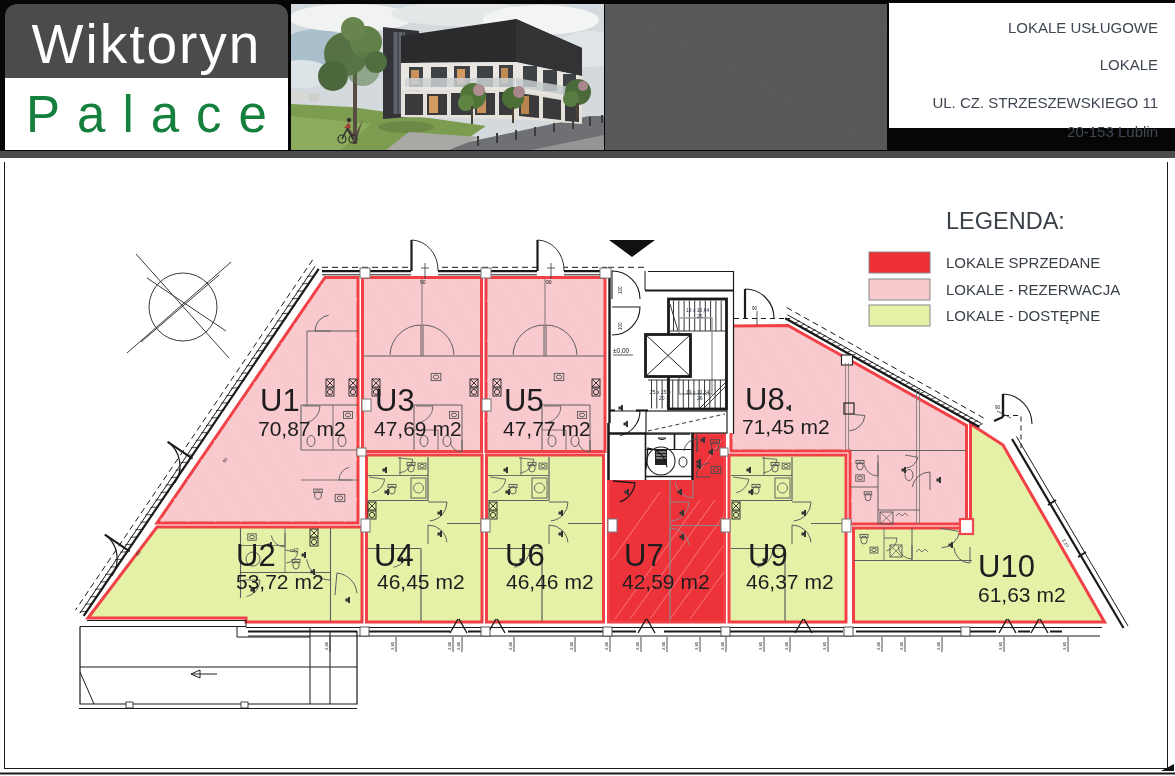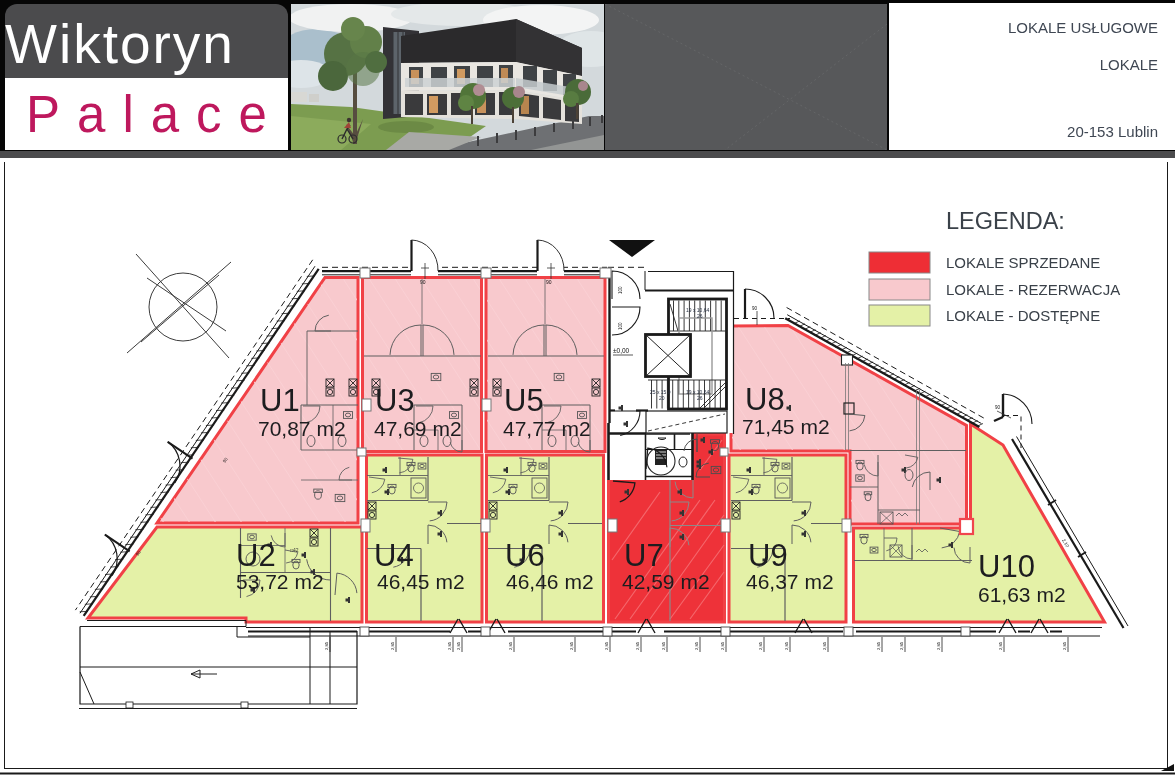--- a/index.html
+++ b/index.html
@@ -1,26 +1,26 @@
 <!DOCTYPE html>
 <html><head><meta charset="utf-8">
 <style>
 html,body{margin:0;padding:0}
 body{width:1175px;height:776px;position:relative;background:#fff;overflow:hidden;
  font-family:"Liberation Sans",sans-serif}
 #hdr{position:absolute;left:0;top:0;width:1175px;height:151px;background:#060606}
 #hdrstrip{position:absolute;left:0;top:151px;width:1175px;height:7px;background:#4b4b4d}
 #logo{position:absolute;left:5px;top:4px;width:283px;height:146px;border-radius:12px 12px 0 0;overflow:hidden}
 #logotop{position:absolute;left:0;top:0;width:283px;height:74px;background:#4b4b4d;color:#fff;
- font-size:55px;text-align:left;line-height:81px;letter-spacing:2px}
-#logobot{position:absolute;left:0;top:74px;width:283px;height:72px;background:#fff;color:#be185d;
+ font-size:55px;text-align:center;line-height:81px;letter-spacing:2px}
+#logobot{position:absolute;left:0;top:74px;width:283px;height:72px;background:#fff;color:#15803d;
  font-size:51px;text-align:center;line-height:73px;letter-spacing:17px;text-indent:17px}
 #photo{position:absolute;left:291px;top:4px;width:313px;height:146px}
 #ph2{position:absolute;left:605px;top:4px;width:282px;height:146px;background:#57585a}
-#addr{position:absolute;left:889px;top:3px;width:286px;height:147px;background:#fff;color:#3f4753;
+#addr{position:absolute;left:889px;top:3px;width:286px;height:125px;background:#fff;color:#3f4753;
  font-size:15px;text-align:right}
 #addr div{position:absolute;right:17px;white-space:nowrap}
 #plan{position:absolute;left:0;top:160px}
 </style></head><body>
 
 <div id="hdr"></div>
 
 <div id="hdrstrip"></div>
 
 <div id="logo">
@@ -140,20 +140,21 @@
 <div id="ph2"><svg width="282" height="146" xmlns="http://www.w3.org/2000/svg">
       <path d="M0,0 L282,146 M282,20 L120,146" stroke="#6a6b6d" stroke-width="0.7" fill="none" stroke-dasharray="2 3"></path>
     </svg></div>
 
 <div id="addr">
 
 <div style="top:16px">LOKALE USŁUGOWE</div>
 
 <div style="top:53px">LOKALE</div>
 
+<div style="top:91px">UL. CZ. STRZESZEWSKIEGO 11</div>
 
 <div style="top:120px">20-153 Lublin</div>
 </div>
 
 <svg id="plan" viewBox="0 160 1175 616" width="1175" height="616" xmlns="http://www.w3.org/2000/svg" font-family="Liberation Sans, sans-serif">
 <g>
       <path d="M4.5,162.0 L4.5,768.0" fill="none" stroke="#1a1a1a" stroke-width="1"></path>
       <path d="M1167.5,162.0 L1167.5,768.0" fill="none" stroke="#1a1a1a" stroke-width="1"></path>
       <path d="M4.0,768.5 L1168.0,768.5" fill="none" stroke="#1a1a1a" stroke-width="1.2"></path>
       <path d="M0.0,773.5 L1175.0,773.5" fill="none" stroke="#1a1a1a" stroke-width="2.2"></path>

